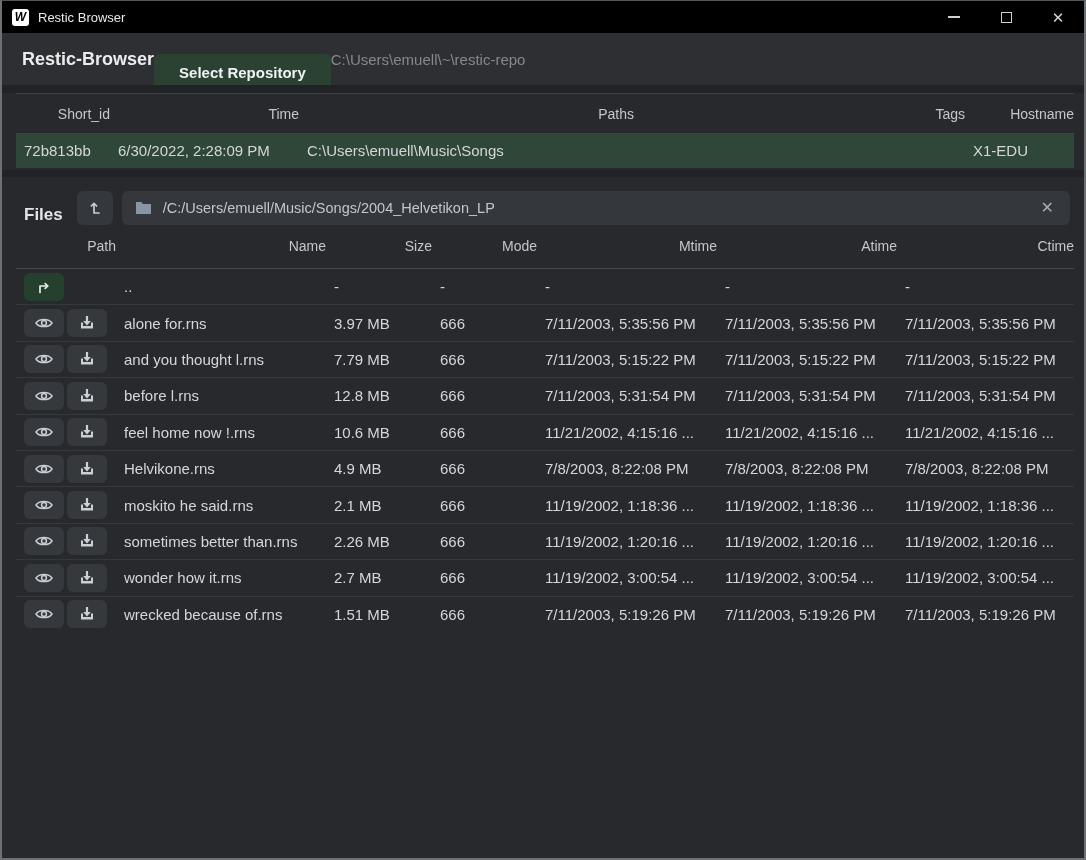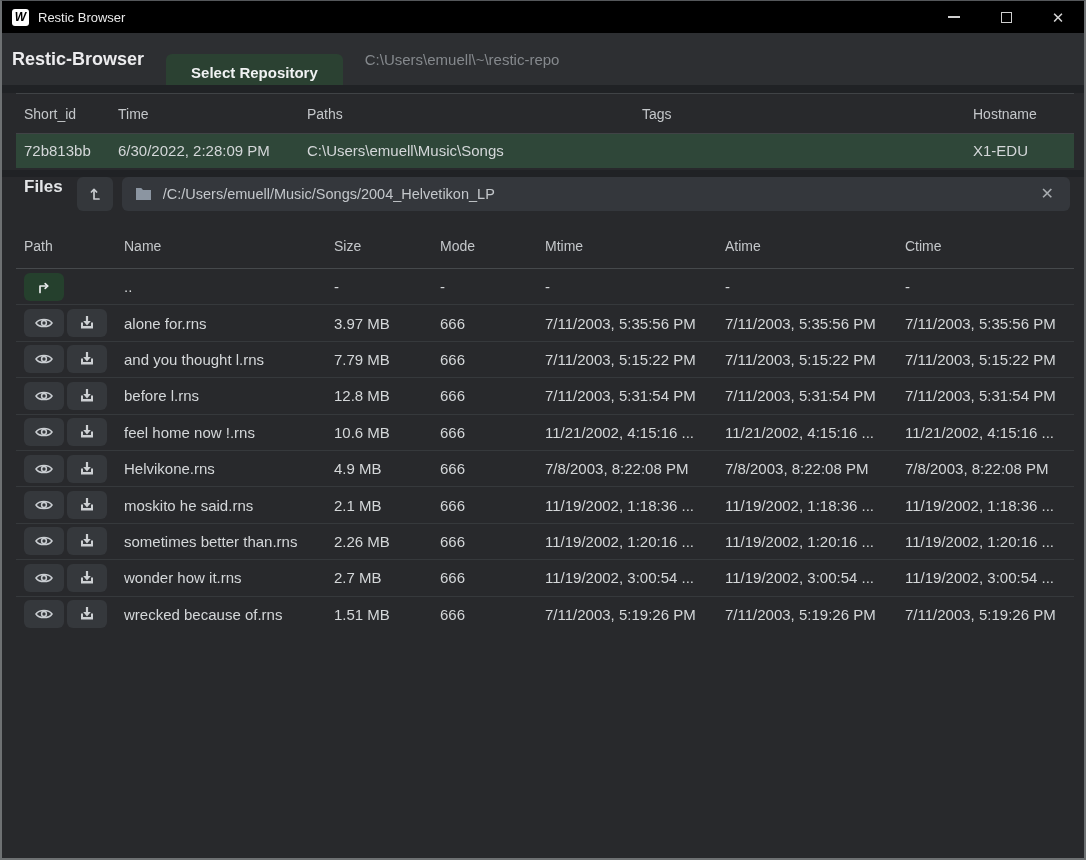--- a/index.html
+++ b/index.html
@@ -17,44 +17,44 @@
   .app-icon{width:17px;height:17px;background:#fff;border-radius:3px;color:#000;
     font-weight:bold;font-style:italic;font-size:12px;display:flex;align-items:center;justify-content:center;}
   .title-text{color:#eaeaea;font-size:13px;margin-left:9px;}
   .win-controls{margin-left:auto;display:flex;height:100%;}
   .ctrl{width:52px;height:100%;display:flex;align-items:center;justify-content:center;color:#d6d6d6;}
   .glyph-min{width:12px;height:2px;background:#cfcfcf;}
   .glyph-max{width:11px;height:11px;border:1px solid #cfcfcf;background:transparent;}
   .glyph-close{font-size:15px;color:#d6d6d6;line-height:1;}
 
   
-  .header{height:52px;background:#2d2f32;display:flex;align-items:center;padding:0 10px;gap:22px;flex:0 0 auto;}
+  .header{height:52px;background:#2d2f32;display:flex;align-items:center;padding:0 20px;flex:0 0 auto;}
   .header-title{font-size:18px;font-weight:bold;color:#ececee;}
   .select-repo-btn{height:38px;padding:0 25px;background:#2b4132;color:#f0f2f3;font-weight:bold;
     font-size:15px;border:none;border-radius:6px;display:flex;align-items:center;cursor:pointer;
     font-family:"Liberation Sans",sans-serif;margin-top:27px;}
   .repo-path{color:#85898d;font-size:15px;}
 
   .sep{height:8px;background:#202225;flex:0 0 auto;}
   .sep2{height:7px;background:#202225;flex:0 0 auto;}
 
   
   .section-heading{padding:17px 22px;font-size:17px;font-weight:bold;color:#e2e4e6;}
   table{border-collapse:collapse;table-layout:fixed;width:1058px;margin:0 14px;}
-  th{font-weight:normal;text-align:left;color:#c4c7ca;font-size:14px;padding-left:8px;white-space:nowrap;overflow:hidden;}
+  th{font-weight:normal;text-align:right;color:#c4c7ca;font-size:14px;padding-left:8px;white-space:nowrap;overflow:hidden;}
   td{color:#d4d7d9;font-size:15px;padding-left:8px;white-space:nowrap;overflow:hidden;}
   .snap-table thead tr{height:40px;border-top:1px solid #404346;border-bottom:1px solid #404346;}
   .snap-table tbody tr{height:34px;}
   .snap-table tbody tr + tr{border-top:1px solid #36393c;}
   .snap-table tbody tr.selected{background:#2f4739;}
   .snap-table col.c0{width:94px;}  .snap-table col.c1{width:189px;}
   .snap-table col.c2{width:335px;} .snap-table col.c3{width:331px;}
 
   
-  .files-bar{height:48px;display:flex;align-items:flex-start;padding:0 14px;gap:9px;flex:0 0 auto;}
+  .files-bar{height:48px;display:flex;align-items:flex-end;padding:0 14px;gap:9px;flex:0 0 auto;}
   .files-label{font-size:17px;font-weight:bold;color:#e2e4e6;margin-left:8px;margin-right:5px;}
   .tool-btn{width:36px;height:34px;background:#34373b;border-radius:6px;display:flex;
     align-items:center;justify-content:center;flex:0 0 auto;cursor:pointer;}
   .path-input{flex:1;height:34px;background:#34373c;border-radius:6px;display:flex;
     align-items:center;padding:0 13px;gap:11px;}
   .path-text{color:#c3c7cb;font-size:14.5px;flex:1;overflow:hidden;white-space:nowrap;}
   .clear-btn{color:#a8acb0;font-size:16px;line-height:1;cursor:pointer;padding:0 3px;}
 
   
   .file-table thead tr{height:44px;border-bottom:1px solid #46494c;}

